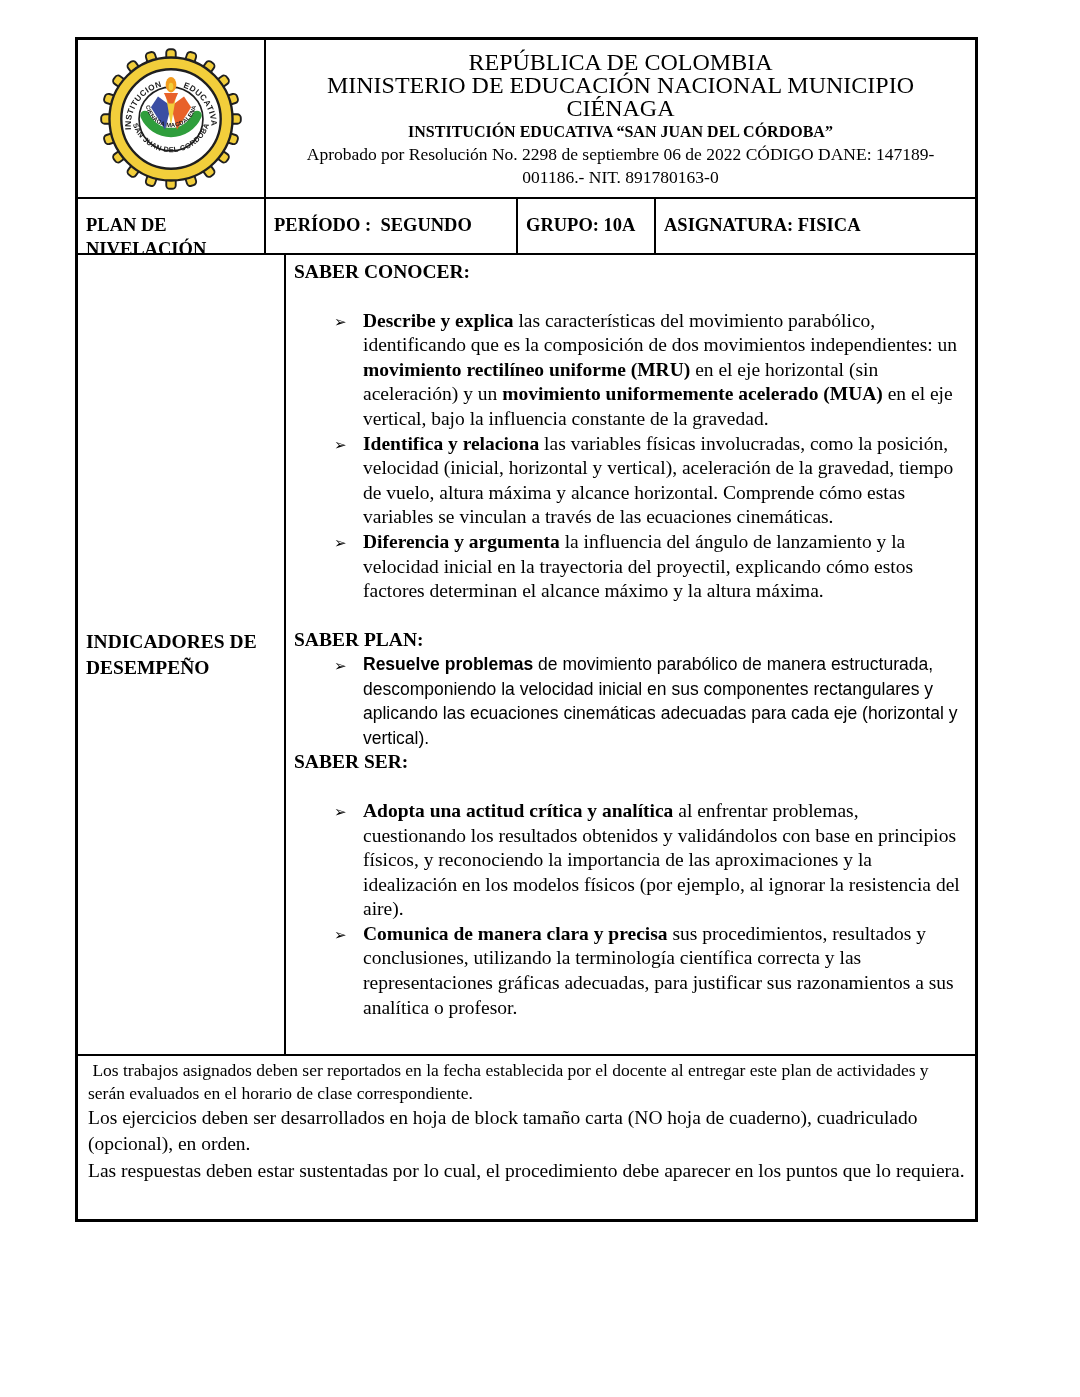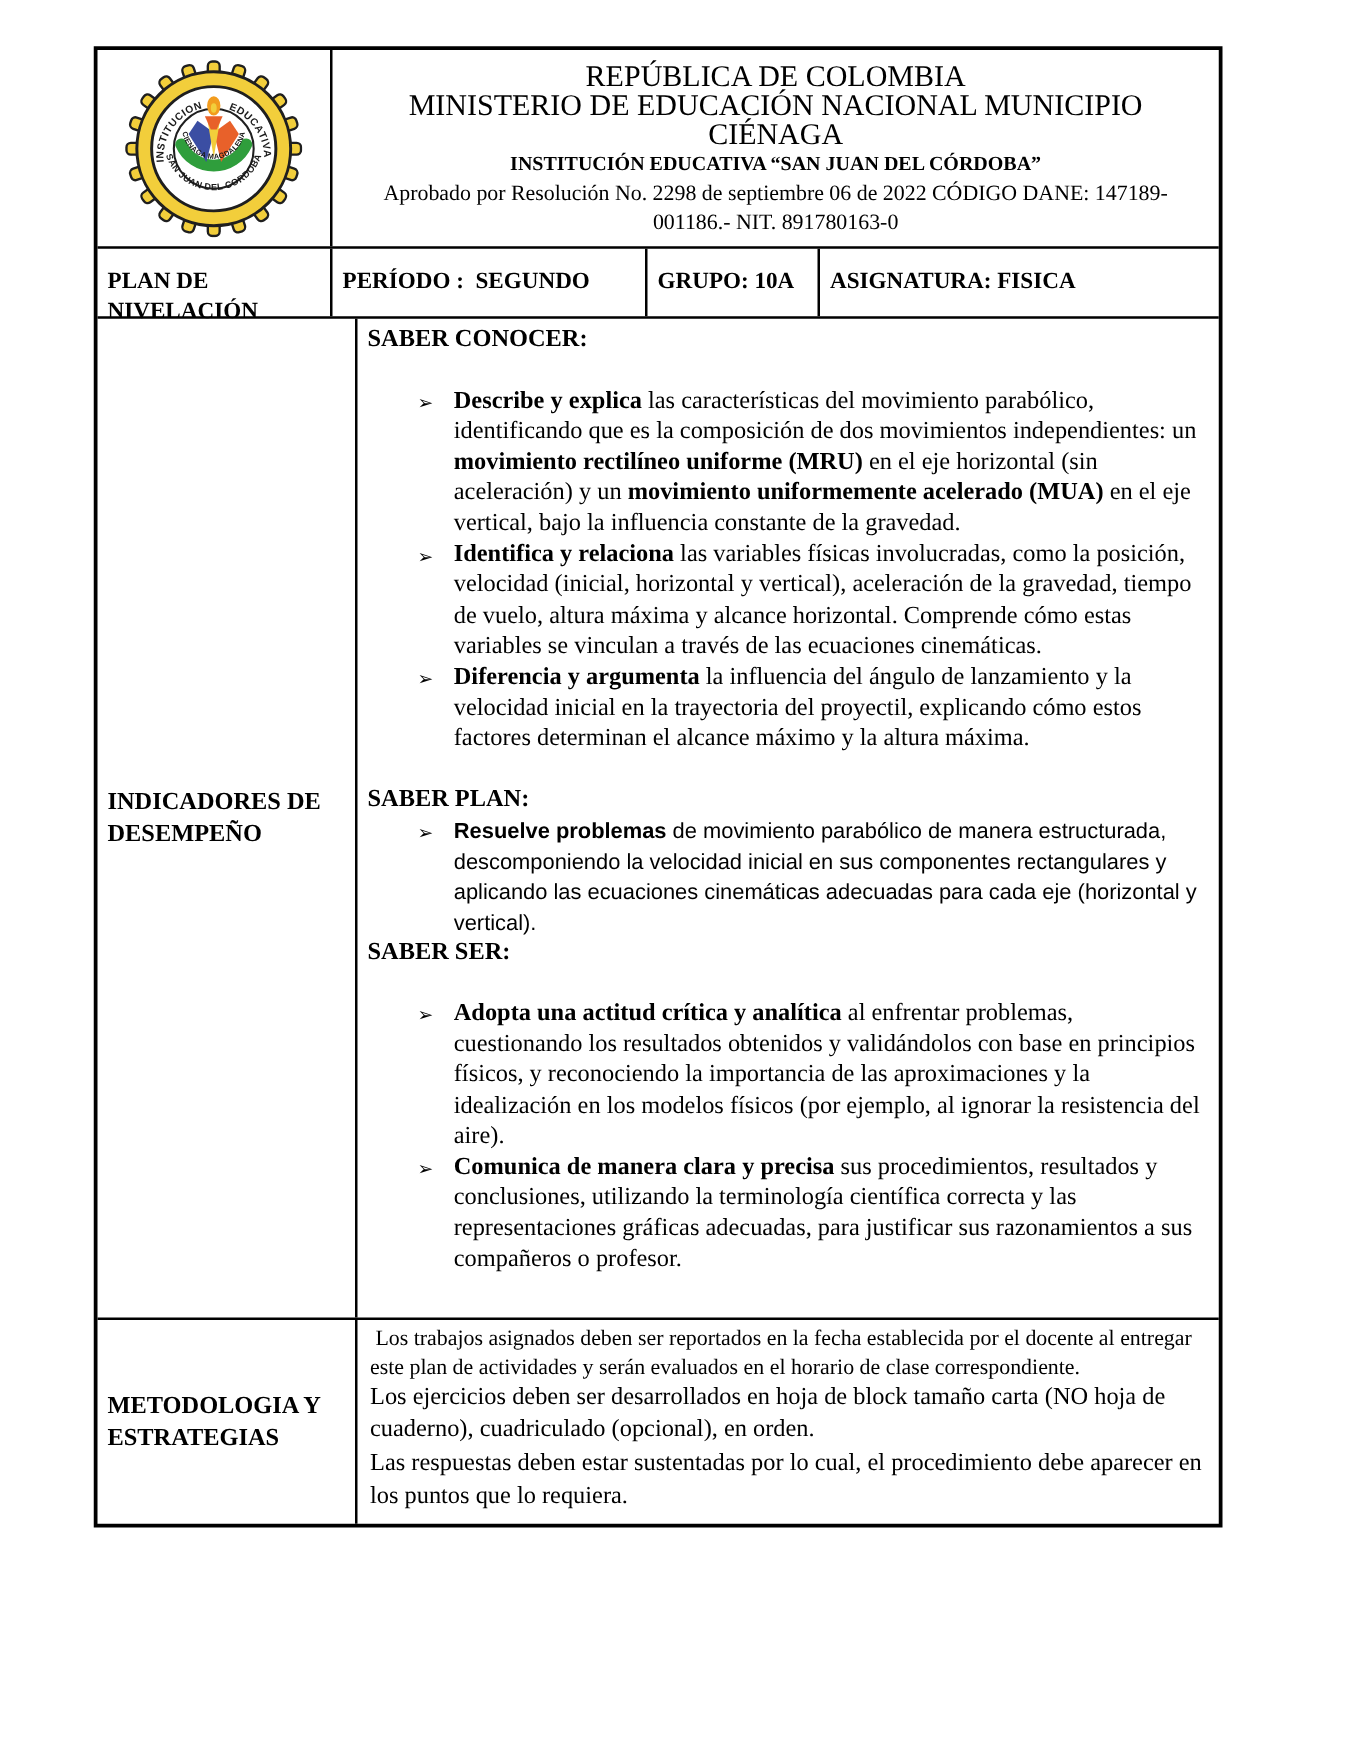--- a/index.html
+++ b/index.html
@@ -166,29 +166,28 @@
 
       <div class="section-heading">SABER SER:</div>
       <div class="gap"></div>
       <ul class="blist">
         <li>
           <span class="marker">➢</span>
           <span><span style="font-weight: bold;">Adopta una actitud crítica y analítica</span><span> al enfrentar problemas, cuestionando los resultados obtenidos y validándolos con base en principios físicos, y reconociendo la importancia de las aproximaciones y la idealización en los modelos físicos (por ejemplo, al ignorar la resistencia del aire).</span></span>
         </li>
         <li>
           <span class="marker">➢</span>
-          <span><span style="font-weight: bold;">Comunica de manera clara y precisa</span><span> sus procedimientos, resultados y conclusiones, utilizando la terminología científica correcta y las representaciones gráficas adecuadas, para justificar sus razonamientos a sus compañeros o profesor.</span></span>
+          <span><span style="font-weight: bold;">Comunica de manera clara y precisa</span><span> sus procedimientos, resultados y conclusiones, utilizando la terminología científica correcta y las representaciones gráficas adecuadas, para justificar sus razonamientos a sus analítica o profesor.</span></span>
         </li>
       </ul>
 
     </div>
   </div>
 
   <div class="row row-met">
-    <div class="cell side-label">METODOLOGIA Y ESTRATEGIAS</div>
     <div class="cell met-content">
       <p class="p-small"> Los trabajos asignados deben ser reportados en la fecha establecida por el docente al entregar este plan de actividades y serán evaluados en el horario de clase correspondiente.</p>
       <p class="p-normal">Los ejercicios deben ser desarrollados en hoja de block tamaño carta (NO hoja de cuaderno), cuadriculado (opcional), en orden.</p>
       <p class="p-normal">Las respuestas deben estar sustentadas por lo cual, el procedimiento debe aparecer en los puntos que lo requiera.</p>
     </div>
   </div>
 
 </div>
 
 </body></html>

